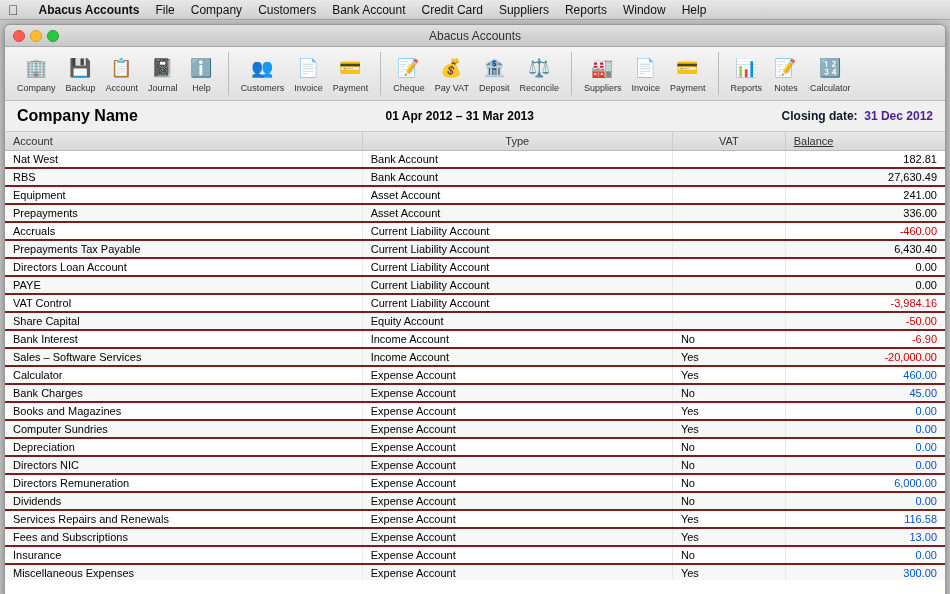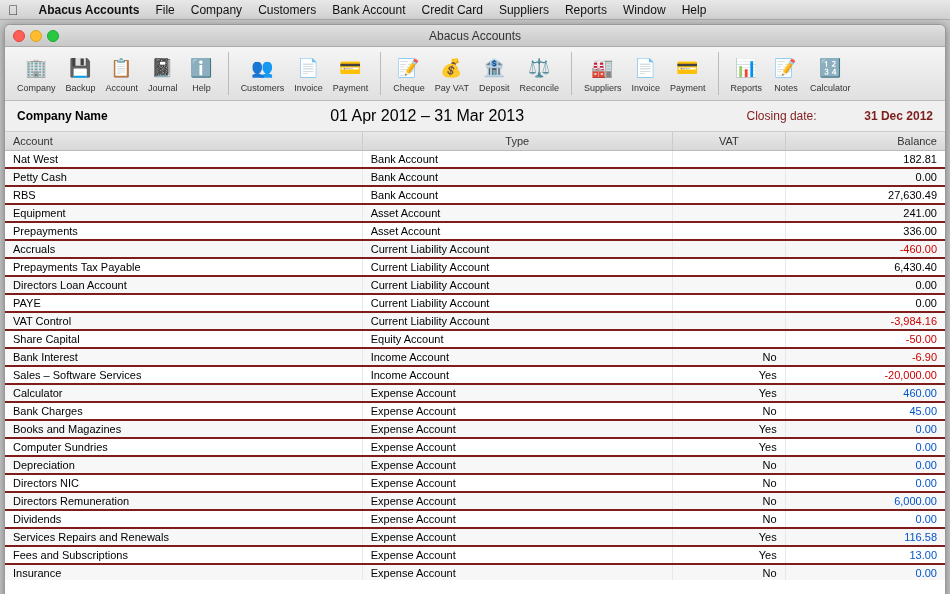--- a/index.html
+++ b/index.html
@@ -129,54 +129,54 @@
 
     
     #content-header {
       display: flex;
       justify-content: space-between;
       align-items: center;
       padding: 6px 12px;
       background: #f0f0f0;
       border-bottom: 1px solid #ccc;
     }
-    .company-name { font-size: 12px; font-weight: bold; }
-    .date-range { font-size: 16px; }
+    .company-name { font-size: 16px; font-weight: bold; }
+    .date-range { font-size: 12px; font-weight: bold; }
     .closing-date { font-size: 12px; color: #333; }
-    .closing-date span { color: #7f1d1d; font-weight: normal; }
+    .closing-date span { color: #0f172a; font-weight: bold; }
 
     
     #accounts-table {
       width: 100%;
       border-collapse: collapse;
       font-size: 11px;
     }
     #accounts-table thead th {
       background: linear-gradient(to bottom, #e8e8e8, #d8d8d8);
       border-bottom: 1px solid #bbb;
       border-right: 1px solid #ccc;
       padding: 3px 8px;
       text-align: center;
       font-weight: normal;
       color: #333;
     }
     #accounts-table thead th:first-child { text-align: left; }
-    #accounts-table thead th:last-child { text-align: right; border-right: none; }
+    #accounts-table thead th:last-child { text-align: left; border-right: none; text-decoration: underline; }
     #accounts-table tbody tr {
       border-bottom: 2px solid #7f1d1d;
     }
     #accounts-table tbody tr:nth-child(odd) { background: #fff; }
     #accounts-table tbody tr:nth-child(even) { background: #f7f7f7; }
     #accounts-table tbody td {
       padding: 2px 8px;
       border-right: 1px solid #e8e8e8;
     }
     #accounts-table tbody td:first-child { width: 38%; }
     #accounts-table tbody td:nth-child(2) { width: 33%; text-align: left; }
-    #accounts-table tbody td:nth-child(3) { width: 12%; text-align: right; }
+    #accounts-table tbody td:nth-child(3) { width: 12%; text-align: left; }
     #accounts-table tbody td:last-child { width: 17%; text-align: right; border-right: none; padding-left: 23px; }
 
     .table-wrapper {
       overflow-y: auto;
       height: calc(578px - 22px - 54px - 34px - 20px);
     }
   </style>
 </head>
 <body>
 
@@ -295,21 +295,21 @@
     </div>
   </div>
 
   <div id="content">
 
     <div id="content-header">
       <span class="company-name">Company Name</span>
       <span class="date-range">01 Apr 2012 – 31 Mar 2013</span>
       <span class="closing-date">
         <span>Closing date:</span>
-        &nbsp;<span style="color:#7f1d1d; font-weight:bold;margin-left:41px;">31 Dec 2012</span>
+        &nbsp;<span style="color:#4c1d95; font-weight:bold;">31 Dec 2012</span>
       </span>
     </div>
 
     <div class="table-wrapper">
       <table id="accounts-table">
         <thead>
           <tr>
             <th>Account</th>
             <th>Type</th>
             <th>VAT</th>
@@ -317,26 +317,20 @@
           </tr>
         </thead>
         <tbody id="table-body">
         <tr>
               <td>Nat West</td>
               <td>Bank Account</td>
               <td></td>
               <td>182.81</td>
             </tr>
             <tr>
-              <td>Petty Cash</td>
-              <td>Bank Account</td>
-              <td></td>
-              <td>0.00</td>
-            </tr>
-            <tr>
               <td>RBS</td>
               <td>Bank Account</td>
               <td></td>
               <td>27,630.49</td>
             </tr>
             <tr>
               <td>Equipment</td>
               <td>Asset Account</td>
               <td></td>
               <td>241.00</td>

